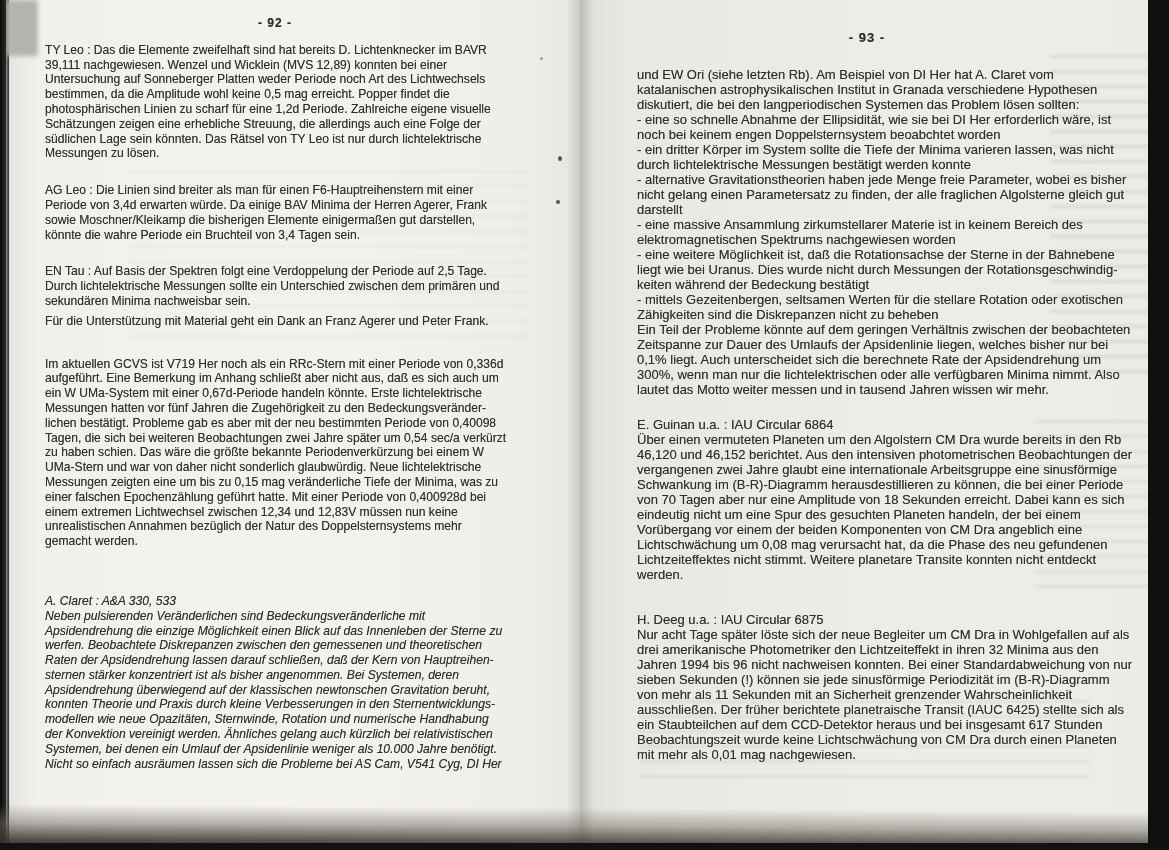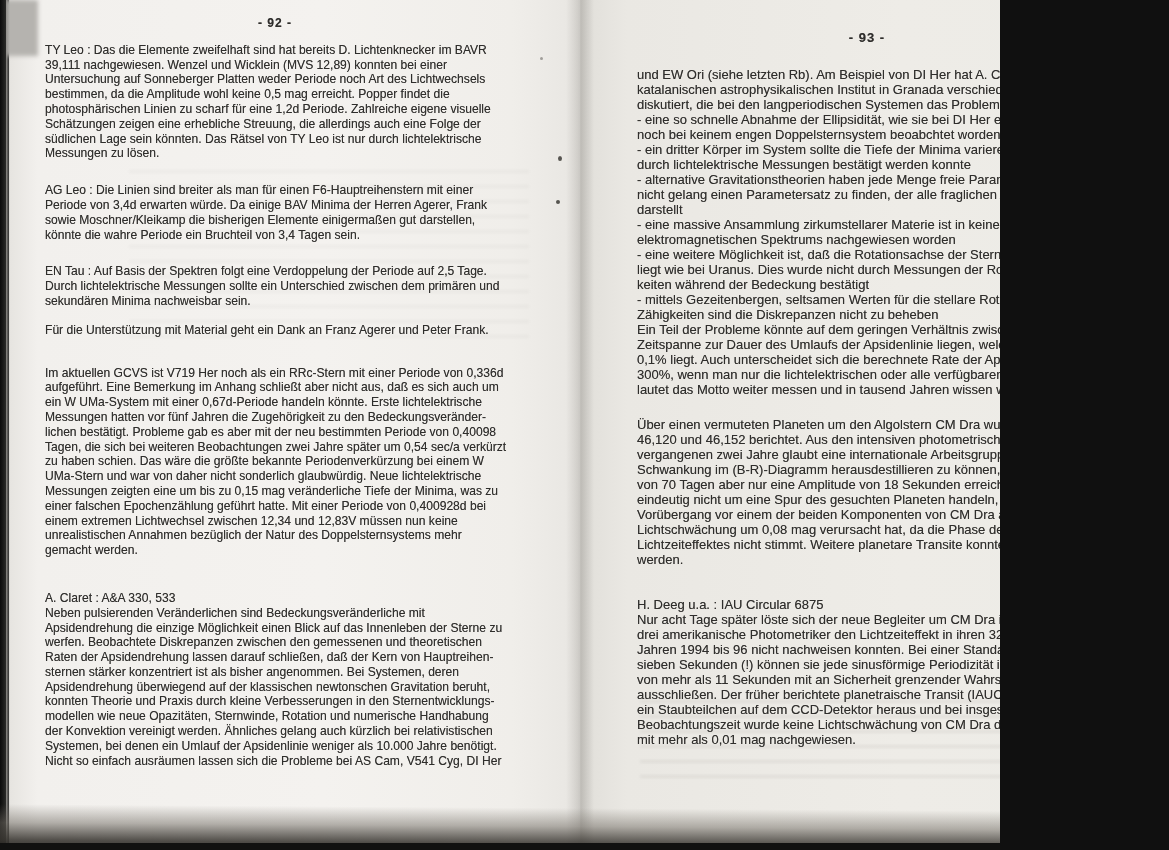--- a/index.html
+++ b/index.html
@@ -4,21 +4,21 @@
 <style>
   html, body {
     margin: 0; padding: 0;
     width: 1169px; height: 850px;
     overflow: hidden;
     background: #101010;
     font-family: "Liberation Sans", "DejaVu Sans", sans-serif;
   }
   #scan {
     position: relative;
-    width: 1000px; height: 850px;
+    width: 1148px; height: 850px;
     overflow: hidden;
   }
   
   .page {
     position: absolute; top: 0; height: 850px;
   }
   #page-left {
     left: 9px; width: 571px;
     background: linear-gradient(90deg, #e6e4e0 0%, #f2f0ed 5%, #f4f2ef 55%, #f0eeea 88%, #e8e6e2 100%);
   }
@@ -82,23 +82,23 @@
     font-weight: 700; letter-spacing: 1px;
   }
   #col-left .pagenum { margin-bottom: 12px; }
   #col-right .pagenum { margin-bottom: 22px; }
   .block { white-space: pre-line; }
   .heading { white-space: pre-line; }
   
   #blk-ty      { margin-top: 4px; }
   #blk-ag      { margin-top: 22px; }
   #blk-en      { margin-top: 22px; }
-  #blk-dank    { margin-top: 14px; }
+  #blk-dank    { margin-top: 5px; }
   #blk-schmidt { margin-top: 28px; }
-  #blk-claret  { margin-top: 33px; }
+  #blk-claret  { margin-top: 45px; font-style: italic; }
   
   #blk-claret2 { margin-top: 16px; }
   #blk-guinan  { margin-top: 20px; }
   #blk-deeg    { margin-top: 30px; }
 </style>
 </head>
 <body>
 
 <div id="scan">
 
@@ -176,20 +176,21 @@
 liegt wie bei Uranus. Dies wurde nicht durch Messungen der Rotationsgeschwindig-
 keiten während der Bedeckung bestätigt
 - mittels Gezeitenbergen, seltsamen Werten für die stellare Rotation oder exotischen
 Zähigkeiten sind die Diskrepanzen nicht zu beheben
 Ein Teil der Probleme könnte auf dem geringen Verhältnis zwischen der beobachteten
 Zeitspanne zur Dauer des Umlaufs der Apsidenlinie liegen, welches bisher nur bei
 0,1% liegt. Auch unterscheidet sich die berechnete Rate der Apsidendrehung um
 300%, wenn man nur die lichtelektrischen oder alle verfügbaren Minima nimmt. Also
 lautet das Motto weiter messen und in tausend Jahren wissen wir mehr.</div>
       <div id="blk-guinan">
+        <div class="heading">E. Guinan u.a. : IAU Circular 6864</div>
         <div class="block">Über einen vermuteten Planeten um den Algolstern CM Dra wurde bereits in den Rb
 46,120 und 46,152 berichtet. Aus den intensiven photometrischen Beobachtungen der
 vergangenen zwei Jahre glaubt eine internationale Arbeitsgruppe eine sinusförmige
 Schwankung im (B-R)-Diagramm herausdestillieren zu können, die bei einer Periode
 von 70 Tagen aber nur eine Amplitude von 18 Sekunden erreicht. Dabei kann es sich
 eindeutig nicht um eine Spur des gesuchten Planeten handeln, der bei einem
 Vorübergang vor einem der beiden Komponenten von CM Dra angeblich eine
 Lichtschwächung um 0,08 mag verursacht hat, da die Phase des neu gefundenen
 Lichtzeiteffektes nicht stimmt. Weitere planetare Transite konnten nicht entdeckt
 werden.</div>

